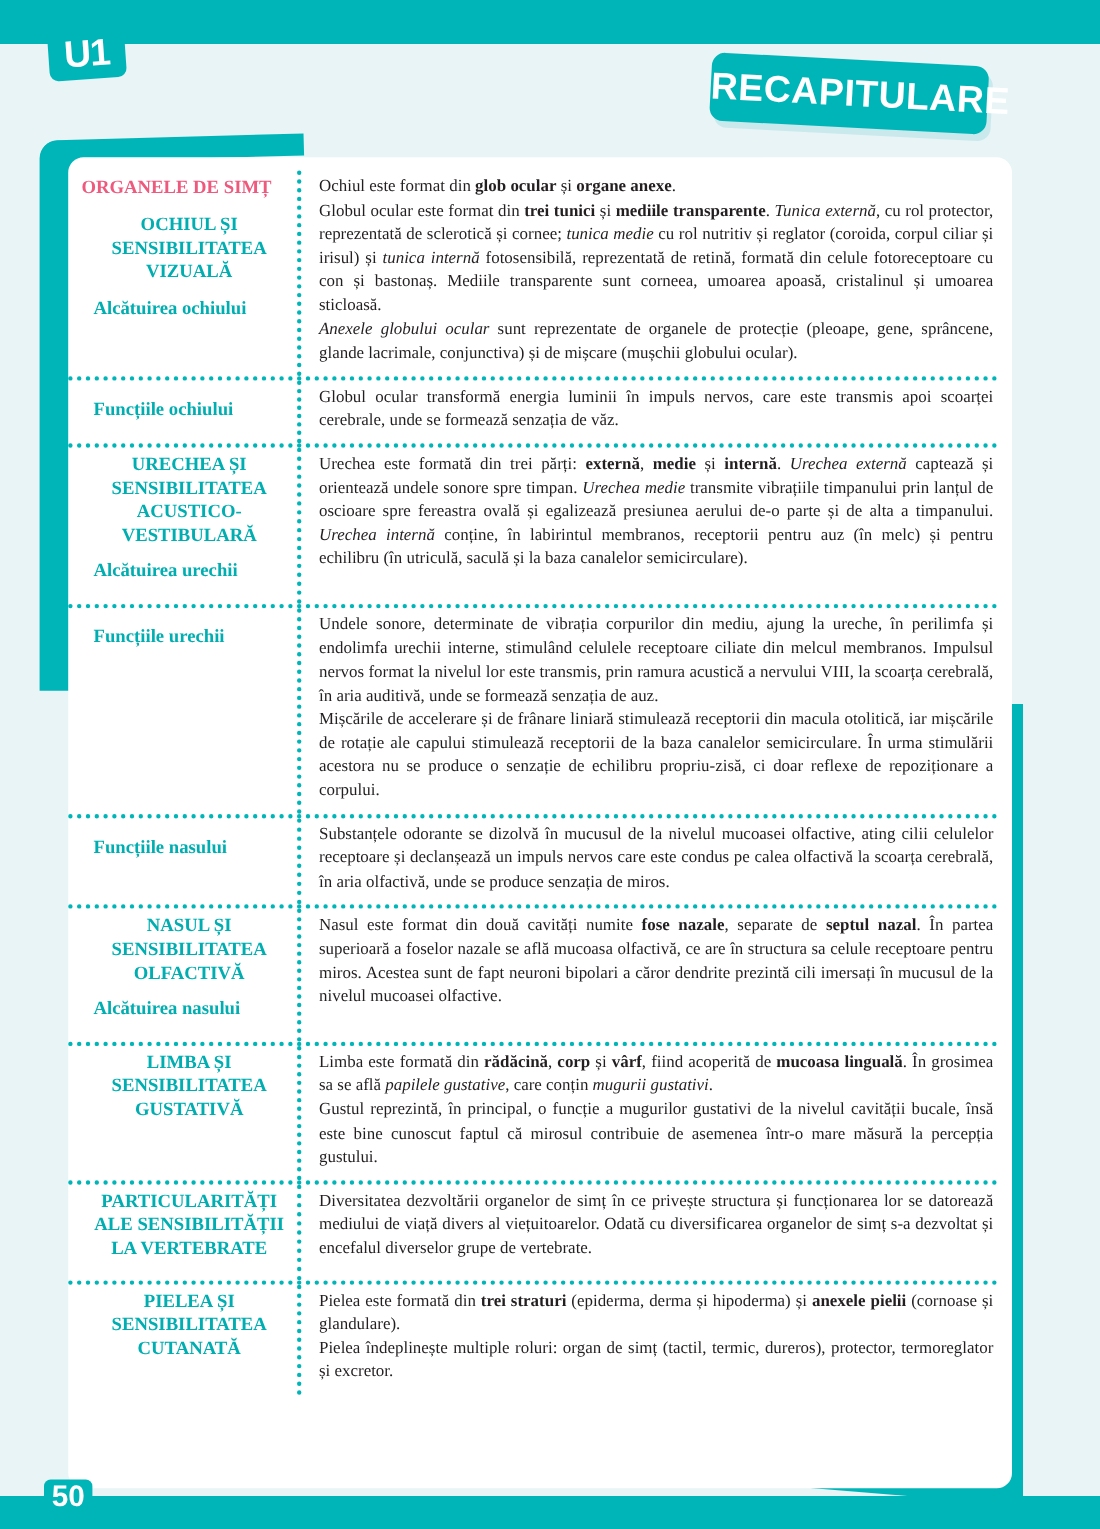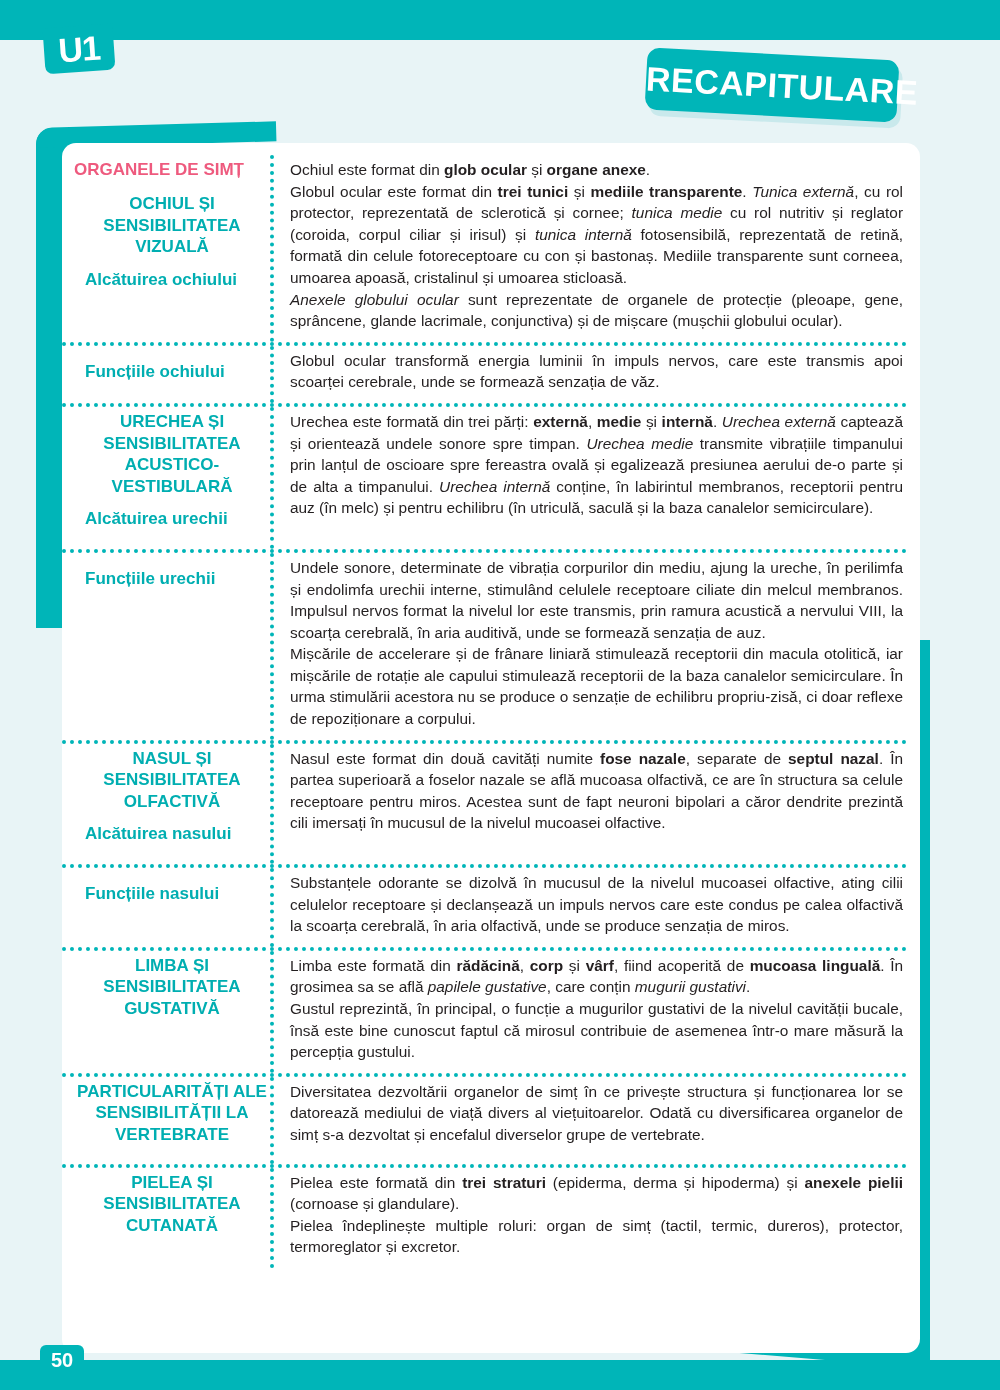--- a/index.html
+++ b/index.html
@@ -13,21 +13,21 @@
   .bottom-band { position:absolute; left:0; top:1360px; width:1000px; height:30px; background:#00b5b8; }
   .unit-badge {
     position:absolute; left:44px; top:26px; width:70px; height:46px;
     background:#00b5b8; border-radius:0 0 8px 8px; transform:rotate(-4deg);
     color:#fff; font-weight:bold; font-size:34px; line-height:46px; text-align:center;
     font-family:"Liberation Sans", sans-serif; letter-spacing:-1px;
   }
   .page-num {
     position:absolute; left:40px; top:1345px; width:44px; height:35px;
     background:#00b5b8; border-radius:6px 6px 0 0;
-    color:#fff; font-weight:bold; font-size:20px; line-height:30px; text-align:center;
+    color:#fff; font-weight:bold; font-size:27px; line-height:30px; text-align:center;
   }
   .frame-left {
     position:absolute; left:36px; top:128px; width:30px; height:500px;
     background:#00b5b8; border-radius:16px 0 0 0;
   }
   .frame-top {
     position:absolute; left:36px; top:128px; width:240px; height:20px;
     background:#00b5b8; transform-origin:left top; transform:rotate(-1.6deg);
     border-radius:16px 0 0 0;
   }
@@ -44,21 +44,21 @@
     background:#fff; border-radius:14px;
   }
   .title-badge {
     position:absolute; left:646px; top:54px; width:252px; height:62px;
     background:#00b5b8; border-radius:12px; transform:rotate(3deg);
     box-shadow:4px 6px 0 #c9e9ec;
     color:#fff; font-weight:bold; font-size:34px; line-height:62px; text-align:center;
     letter-spacing:0.5px;
   }
   .rows { position:absolute; left:62px; top:155px; width:845px; }
-  .row { display:flex; position:relative; }
+  .row { display:flex; position:relative;font-family:Liberation Serif, serif; }
   .row + .row { border-top:4px dotted #00b5b8; }
   .left {
     width:196px; padding:4px 0 8px 12px; flex:none;
     border-right:4px dotted #00b5b8;
   }
   .right {
     flex:1; padding:4px 4px 10px 16px;
     font-size:15.4px; line-height:21.6px; text-align:justify;
   }
   .h-pink { color:#ee5a7e; font-weight:bold; font-size:17px; line-height:22px; margin:0 0 12px 0; }
@@ -119,33 +119,33 @@
       <div class="left">
         <div class="h-sub">Funcțiile urechii</div>
       </div>
       <div class="right">
         <p><span>Undele sonore, determinate de vibrația corpurilor din mediu, ajung la ureche, în perilimfa și endolimfa urechii interne, stimulând celulele receptoare ciliate din melcul membranos. Impulsul nervos format la nivelul lor este transmis, prin ramura acustică a nervului VIII, la scoarța cerebrală, în aria auditivă, unde se formează senzația de auz.</span></p>
         <p><span>Mișcările de accelerare și de frânare liniară stimulează receptorii din macula otolitică, iar mișcările de rotație ale capului stimulează receptorii de la baza canalelor semicirculare. În urma stimulării acestora nu se produce o senzație de echilibru propriu-zisă, ci doar reflexe de repoziționare a corpului.</span></p>
       </div>
     </div>
     <div class="row">
       <div class="left">
+        <div class="h-sub">Funcțiile nasului</div>
+      </div>
+      <div class="right">
+        <p><span>Substanțele odorante se dizolvă în mucusul de la nivelul mucoasei olfactive, ating cilii celulelor receptoare și declanșează un impuls nervos care este condus pe calea olfactivă la scoarța cerebrală, în aria olfactivă, unde se produce senzația de miros.</span></p>
+      </div>
+    </div>
+    <div class="row">
+      <div class="left">
         <div class="h-main">NASUL ȘI SENSIBILITATEA OLFACTIVĂ</div>
         <div class="h-sub">Alcătuirea nasului</div>
       </div>
       <div class="right">
         <p><span>Nasul este format din două cavități numite </span><b>fose nazale</b><span>, separate de </span><b>septul nazal</b><span>. În partea superioară a foselor nazale se află mucoasa olfactivă, ce are în structura sa celule receptoare pentru miros. Acestea sunt de fapt neuroni bipolari a căror dendrite prezintă cili imersați în mucusul de la nivelul mucoasei olfactive.</span></p>
-      </div>
-    </div>
-    <div class="row">
-      <div class="left">
-        <div class="h-sub">Funcțiile nasului</div>
-      </div>
-      <div class="right">
-        <p><span>Substanțele odorante se dizolvă în mucusul de la nivelul mucoasei olfactive, ating cilii celulelor receptoare și declanșează un impuls nervos care este condus pe calea olfactivă la scoarța cerebrală, în aria olfactivă, unde se produce senzația de miros.</span></p>
       </div>
     </div>
     <div class="row">
       <div class="left">
         <div class="h-main">LIMBA ȘI SENSIBILITATEA GUSTATIVĂ</div>
       </div>
       <div class="right">
         <p><span>Limba este formată din </span><b>rădăcină</b><span>, </span><b>corp</b><span> și </span><b>vârf</b><span>, fiind acoperită de </span><b>mucoasa linguală</b><span>. În grosimea sa se află </span><i>papilele gustative</i><span>, care conțin </span><i>mugurii gustativi</i><span>.</span></p>
         <p><span>Gustul reprezintă, în principal, o funcție a mugurilor gustativi de la nivelul cavității bucale, însă este bine cunoscut faptul că mirosul contribuie de asemenea într-o mare măsură la percepția gustului.</span></p>
       </div>

